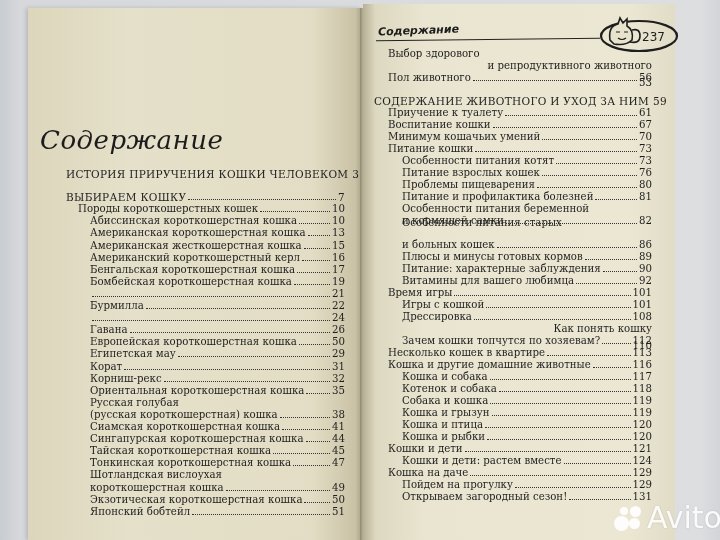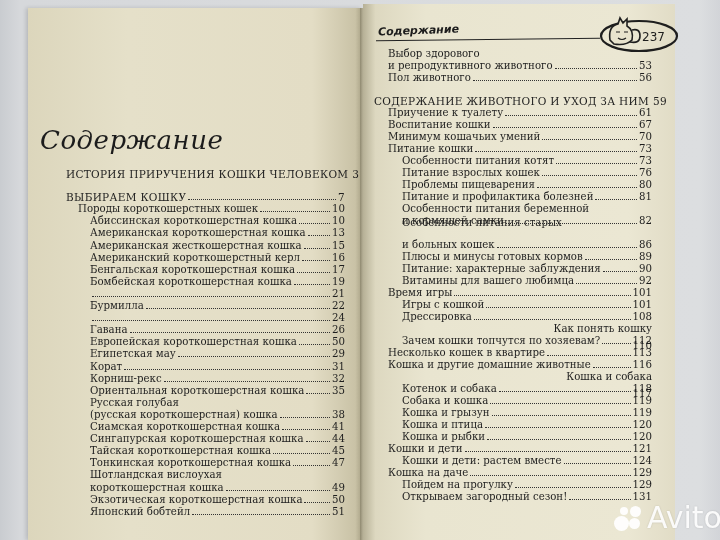--- a/index.html
+++ b/index.html
@@ -211,21 +211,21 @@
 <svg class="hdr-badge" viewBox="0 0 86 40">
   <ellipse cx="43" cy="22" rx="38" ry="15" fill="none" stroke="#1e1e1e" stroke-width="2.2"></ellipse>
   <path d="M14 26 Q12 12 22 10 L24 4 L27 9 L31 5 L31 12 Q38 16 36 26 Q30 32 18 30 Z" fill="#e8e3cd" stroke="#1e1e1e" stroke-width="1.6"></path>
   <path d="M20 18 L24 18 M28 18 L32 18 M22 24 Q26 27 30 24" stroke="#1e1e1e" stroke-width="1.2" fill="none"></path>
   <path d="M34 28 Q44 30 44 22 Q44 14 36 16" stroke="#1e1e1e" stroke-width="1.6" fill="none"></path>
   <text id="badge-num" x="46" y="27" font-family="DejaVu Sans, sans-serif" font-size="12" fill="#1e1e1e">237</text>
 </svg>
 
 <div id="right-entries">
     <div class="line2" style="left: 388px; top: 48px;">Выбор здорового</div>
-    <div class="entry" style="left: 388px; top: 60px; width: 264px;">
+    <div class="entry" style="left: 388px; top: 60px; width: 264px; flex-direction: column;">
       <span class="lbl">и репродуктивного животного</span>
       <span class="dots"></span>
       <span class="pg">53</span>
     </div>
     <div class="entry" style="left: 388px; top: 72px; width: 264px;">
       <span class="lbl">Пол животного</span>
       <span class="dots"></span>
       <span class="pg">56</span>
     </div>
     <div class="entry caps" style="left: 374px; top: 95px; width: 278px;">
@@ -328,21 +328,21 @@
     <div class="entry" style="left: 388px; top: 347px; width: 264px;">
       <span class="lbl">Несколько кошек в квартире</span>
       <span class="dots"></span>
       <span class="pg">113</span>
     </div>
     <div class="entry" style="left: 388px; top: 359px; width: 264px;">
       <span class="lbl">Кошка и другие домашние животные</span>
       <span class="dots"></span>
       <span class="pg">116</span>
     </div>
-    <div class="entry" style="left: 402px; top: 371px; width: 250px; flex-direction: column;">
+    <div class="entry" style="left: 402px; top: 371px; width: 250px;">
       <span class="lbl">Кошка и собака</span>
       <span class="dots"></span>
       <span class="pg">117</span>
     </div>
     <div class="entry" style="left: 402px; top: 383px; width: 250px;">
       <span class="lbl">Котенок и собака</span>
       <span class="dots"></span>
       <span class="pg">118</span>
     </div>
     <div class="entry" style="left: 402px; top: 395px; width: 250px;">

